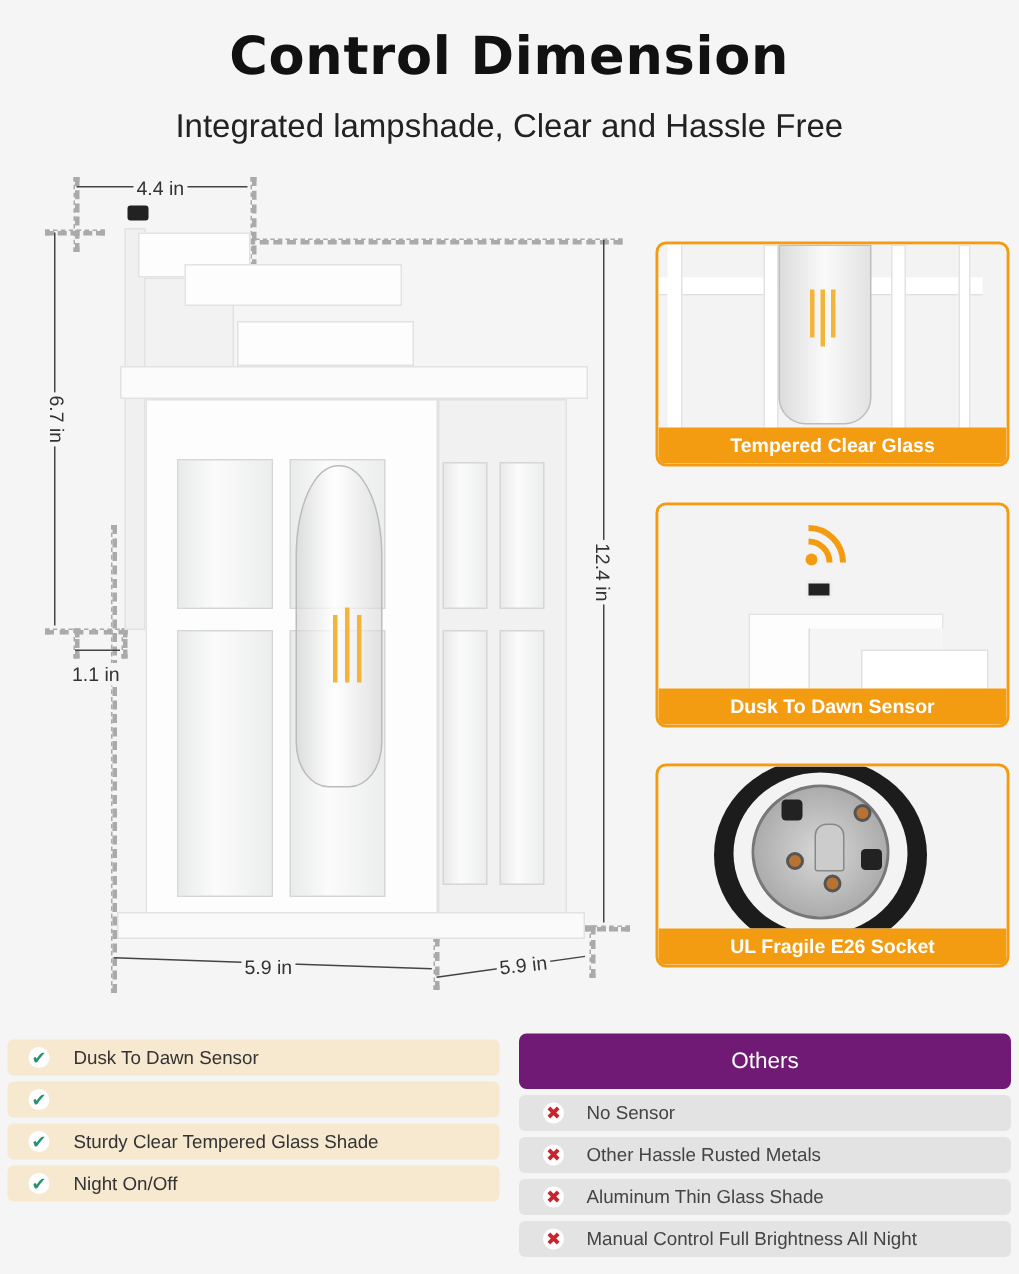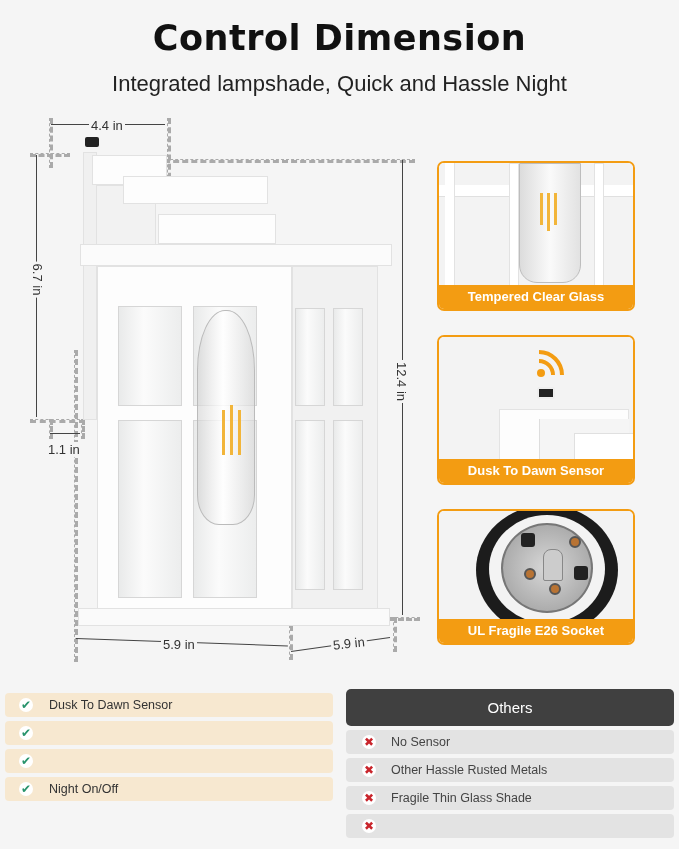--- a/index.html
+++ b/index.html
@@ -20,43 +20,43 @@
     .lamp-part { position: absolute; background: #fdfdfd; border: 1px solid #e2e2e2; }
     .pane { position: absolute; background: linear-gradient(90deg,#e9eaea,#fbfbfb 40%,#eceded); border: 1px solid #d6d6d6; }
 
     .bulb { position: absolute; left: 197px; top: 310px; width: 58px; height: 215px;
       border-radius: 28px 28px 22px 22px / 60px 60px 30px 30px;
       background: linear-gradient(90deg, rgba(210,210,210,0.6), rgba(255,255,255,0.85) 45%, rgba(215,215,215,0.6));
       border: 1px solid #bbb; }
     .filament { position: absolute; width: 3px; background: #f2b53a; }
 
     
-    .card { position: absolute; left: 437px; width: 198px; border: 2px solid #f39c12; border-radius: 7px; overflow: hidden; background: #fafafa; }
+    .card { position: absolute; left: 437px; width: 236px; border: 2px solid #f39c12; border-radius: 7px; overflow: hidden; background: #fafafa; }
     .card-img { position: absolute; left: 0; top: 0; right: 0; bottom: 24px; background: #f3f3f3; overflow: hidden; }
     .card-caption { position: absolute; left: 0; right: 0; bottom: 0; height: 24px; background: #f39c12;
       color: #fff; font-weight: bold; font-size: 13px; text-align: center; line-height: 24px; }
 
     
     .col { position: absolute; top: 689px; width: 328px; }
     .col-header { height: 37px; border-radius: 5px; color: #fff; font-size: 15px; text-align: center; line-height: 37px; }
     .col-ours .col-header { background: #f39a0e; }
-    .col-others .col-header { background: #404040; }
+    .col-others .col-header { background: #701a75; }
     .row { height: 24px; margin-top: 4px; border-radius: 4px; display: flex; align-items: center; font-size: 12.5px; color: #333; }
     .col-ours .row { background: #f7e8d0; }
     .col-others .row { background: #e3e3e3; color: #444; }
     .row .icon { width: 14px; height: 14px; margin-left: 14px; margin-right: 16px; border-radius: 50%; background: #fff;
       display: flex; align-items: center; justify-content: center; font-weight: bold; font-size: 12px; }
     .col-ours .row .icon { color: #27936b; }
     .col-others .row .icon { color: #c9252c; margin-left: 16px; margin-right: 15px; }
   </style>
 </head>
 <body>
 
 <div class="title">Control Dimension</div>
-<div class="subtitle">Integrated lampshade, Quick and Hassle Night</div>
+<div class="subtitle">Integrated lampshade, Clear and Hassle Free</div>
 
 <div class="product" style="left:0;top:0;width:430px;height:680px;">
 
   <div class="dot-line" style="left:49px;top:118px;width:0;height:50px;border-left-width:1px;"></div>
   <div class="dot-line" style="left:167px;top:118px;width:0;height:70px;border-left-width:1px;"></div>
   <div class="dot-line" style="left:30px;top:153px;width:40px;height:0;border-top-width:1px;"></div>
   <div class="dot-line" style="left:155px;top:159px;width:260px;height:0;border-top-width:1px;"></div>
   <div class="dot-line" style="left:30px;top:419px;width:55px;height:0;border-top-width:1px;"></div>
   <div class="dot-line" style="left:49px;top:419px;width:0;height:20px;border-left-width:1px;"></div>
   <div class="dot-line" style="left:81px;top:419px;width:0;height:20px;border-left-width:1px;"></div>
@@ -151,37 +151,39 @@
 <div class="col col-ours" style="left:5px;">
   <div class="row">
     <span class="icon">✔</span>
     <span>Dusk To Dawn Sensor</span>
   </div>
   <div class="row">
     <span class="icon">✔</span>
   </div>
   <div class="row">
     <span class="icon">✔</span>
+    <span>Sturdy Clear Tempered Glass Shade</span>
   </div>
   <div class="row">
     <span class="icon">✔</span>
     <span>Night On/Off</span>
   </div>
 </div>
 
 <div class="col col-others" style="left:346px;">
   <div class="col-header">Others</div>
   <div class="row">
     <span class="icon">✖</span>
     <span>No Sensor</span>
   </div>
   <div class="row">
     <span class="icon">✖</span>
     <span>Other Hassle Rusted Metals</span>
   </div>
   <div class="row">
     <span class="icon">✖</span>
-    <span>Fragile Thin Glass Shade</span>
+    <span>Aluminum Thin Glass Shade</span>
   </div>
   <div class="row">
     <span class="icon">✖</span>
+    <span>Manual Control Full Brightness All Night</span>
   </div>
 </div>
 
 </body></html>

